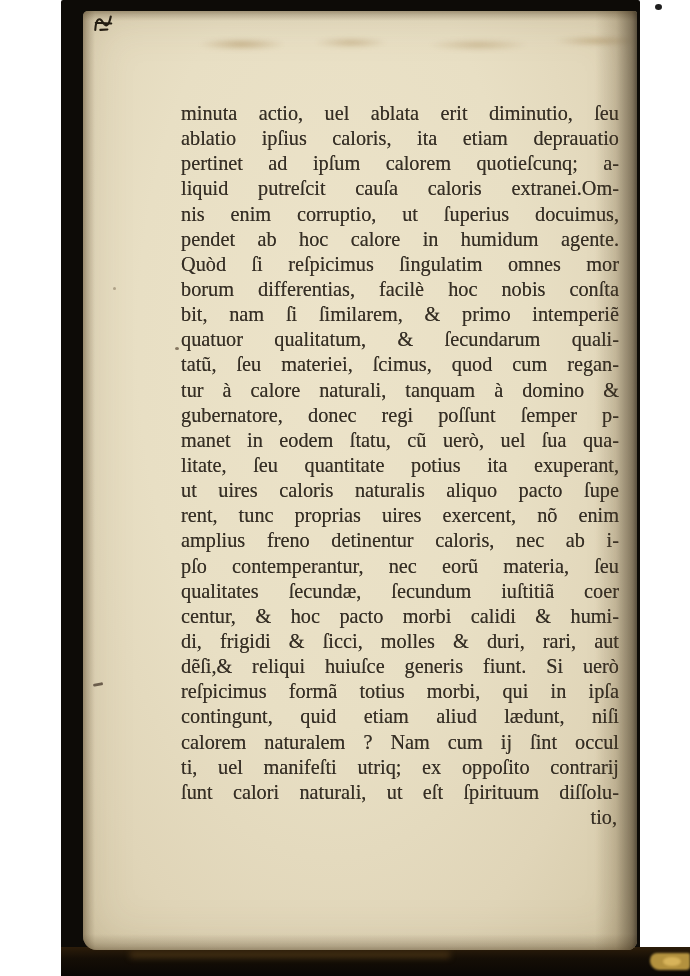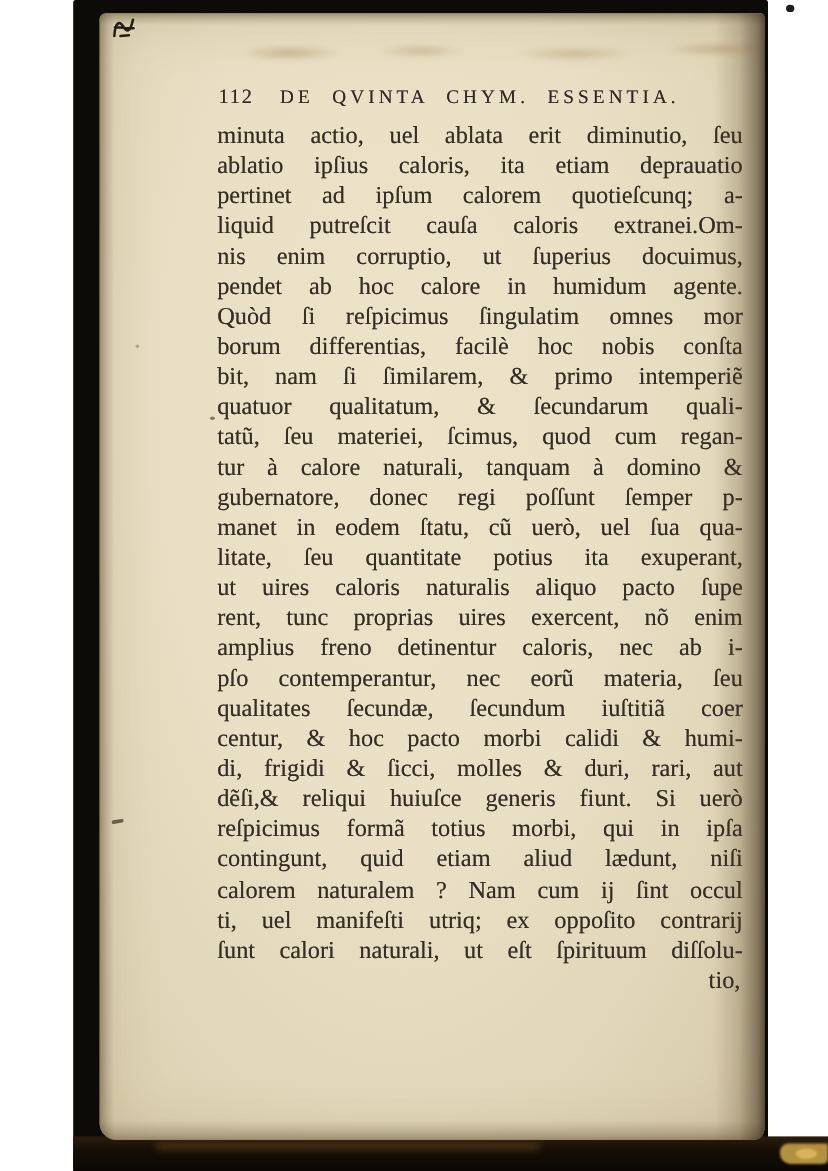--- a/index.html
+++ b/index.html
@@ -132,23 +132,20 @@
     <div class="left-shade"></div>
     <div class="bottom-shade"></div>
 
     <svg class="ink-mark" viewBox="0 0 26 20">
       <path d="M3,15 C6,4 10,3 12,9 C14,15 17,14 21,5 M5,8 L20,12 M8,16 L15,17" stroke="#241d12" stroke-width="2.1" fill="none" stroke-linecap="round"></path>
     </svg>
     <div class="margin-dash"></div>
     <div class="speck1"></div>
     <div class="speck2"></div>
 
-    <div class="header">
-      <span class="pagenum">112</span><span class="title">DE QVINTA CHYM. ESSENTIA.</span>
-    </div>
 
     <div class="text-block">
       <div id="lines-container">
           <div class="line">minuta actio, uel ablata erit diminutio, ſeu</div>
           <div class="line">ablatio ipſius caloris, ita etiam deprauatio</div>
           <div class="line">pertinet ad ipſum calorem quotieſcunq; a-</div>
           <div class="line">liquid putreſcit cauſa caloris extranei.Om-</div>
           <div class="line">nis enim corruptio, ut ſuperius docuimus,</div>
           <div class="line">pendet ab hoc calore in humidum agente.</div>
           <div class="line">Quòd ſi reſpicimus ſingulatim omnes mor</div>

